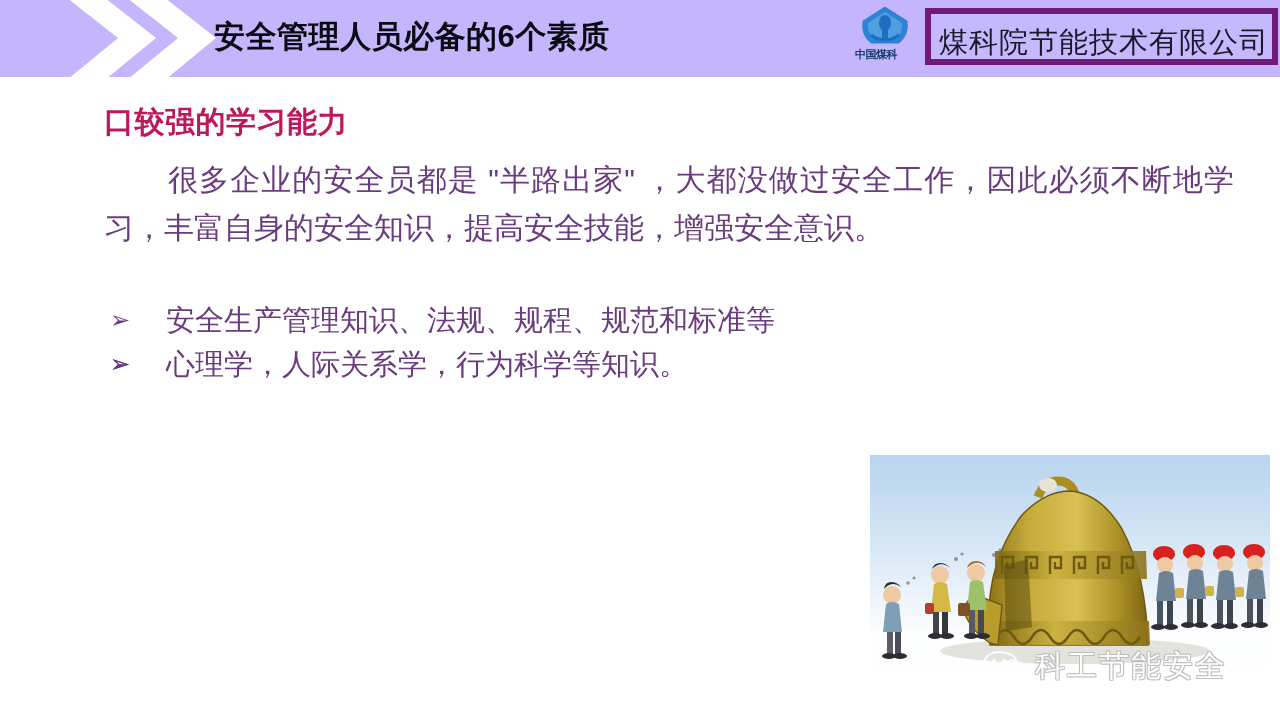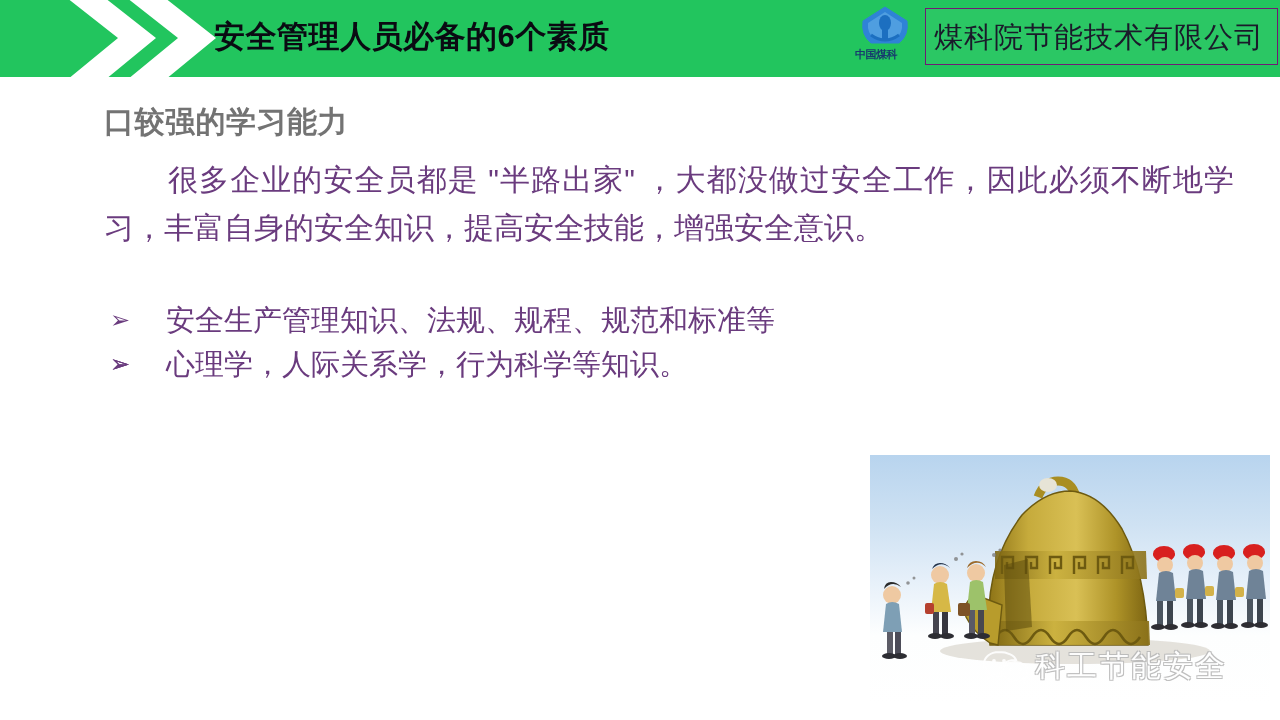--- a/index.html
+++ b/index.html
@@ -14,21 +14,21 @@
     overflow: hidden;
     font-family: "Liberation Sans", "DejaVu Sans", sans-serif;
   }
 
   
   .banner {
     position: absolute;
     left: 0; top: 0;
     width: 1280px;
     height: 77px;
-    background: #22c55e;
+    background: #c4b5fd;
     overflow: hidden;
   }
   .chevrons {
     position: absolute;
     left: 48px; top: 0;
     width: 170px; height: 77px;
   }
   .banner-title {
     position: absolute;
     left: 214px;
@@ -62,21 +62,21 @@
     color: #173a6e;
     letter-spacing: -0.5px;
     white-space: nowrap;
   }
   .company-box {
     position: absolute;
     left: 925px;
     top: 8px;
     width: 353px;
     height: 57px;
-    border: 1px solid #701a75;
+    border: 6px solid #701a75;
     background: rgba(255,255,255,0.045);
     box-sizing: border-box;
   }
   .company-name {
     position: absolute;
     left: 8px;
     top: 8px;
     font-size: 29px;
     color: #1a1a2a;
     letter-spacing: 1px;
@@ -90,21 +90,21 @@
     left: 0; top: 77px;
     width: 1280px;
     height: 643px;
   }
   .section-heading {
     position: absolute;
     left: 104px;
     top: 25px;
     font-size: 30px;
     font-weight: bold;
-    color: #737373;
+    color: #be185d;
     letter-spacing: 0.5px;
     white-space: nowrap;
   }
   .paragraph {
     position: absolute;
     left: 104px;
     top: 79px;
     width: 1130px;
     font-size: 30px;
     line-height: 48px;

